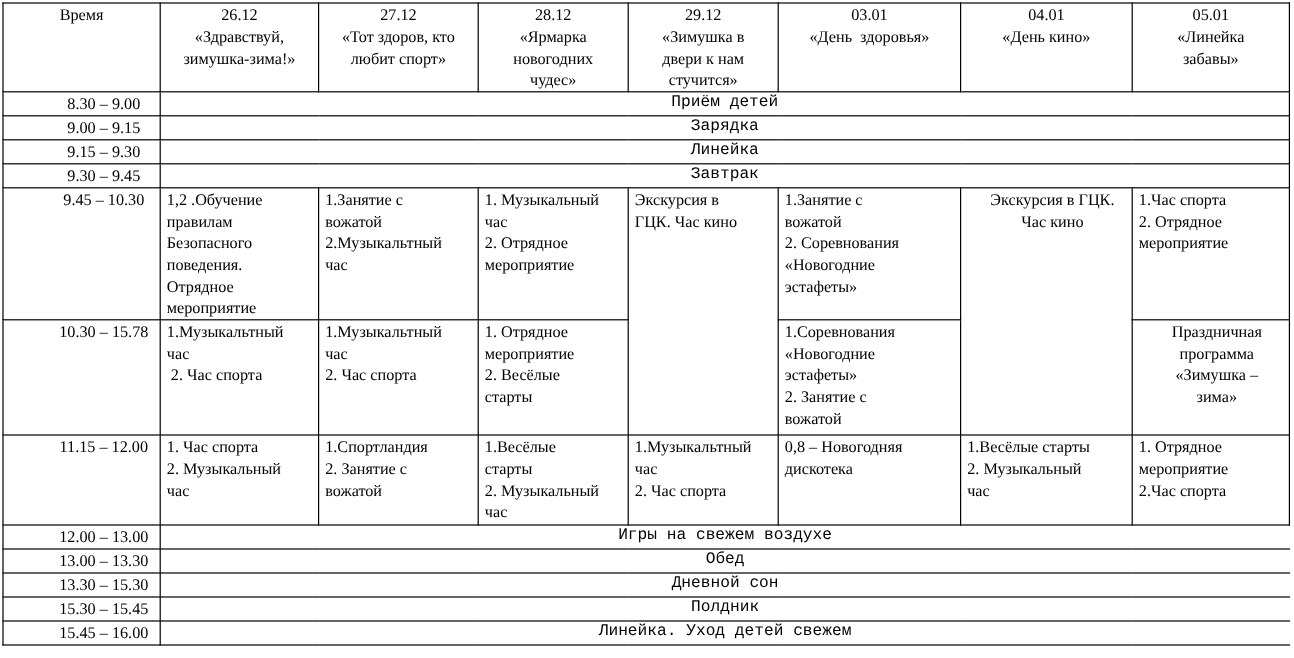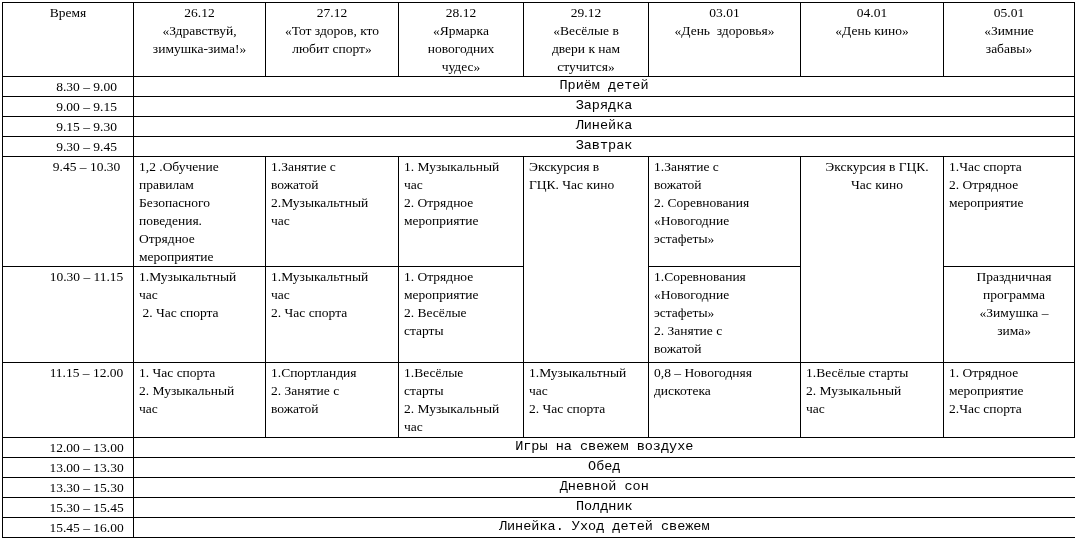--- a/index.html
+++ b/index.html
@@ -76,35 +76,35 @@
 любит спорт»</div>
       </th>
       <th>
         <div>28.12</div>
         <div class="day-title">«Ярмарка
 новогодних
 чудес»</div>
       </th>
       <th>
         <div>29.12</div>
-        <div class="day-title">«Весёлые в
+        <div class="day-title">«Зимушка в
 двери к нам
 стучится»</div>
       </th>
       <th>
         <div>03.01</div>
         <div class="day-title">«День  здоровья»</div>
       </th>
       <th>
         <div>04.01</div>
         <div class="day-title">«День кино»</div>
       </th>
       <th>
         <div>05.01</div>
-        <div class="day-title">«Зимние
+        <div class="day-title">«Линейка
 забавы»</div>
       </th>
     </tr>
 
     <tr style="height:19px">
       <td class="time">8.30 – 9.00</td>
       <td class="fullrow" colspan="7">Приём детей</td>
     </tr>
     <tr style="height:19px">
       <td class="time">9.00 – 9.15</td>
@@ -143,21 +143,21 @@
 «Новогодние
 эстафеты»</td>
       <td class="act center" rowspan="2">Экскурсия в ГЦК.
 Час кино</td>
       <td class="act">1.Час спорта
 2. Отрядное
 мероприятие</td>
     </tr>
 
     <tr style="height:96px">
-      <td class="time">10.30 – 11.15</td>
+      <td class="time">10.30 – 15.78</td>
       <td class="act">1.Музыкальтный
 час
  2. Час спорта</td>
       <td class="act">1.Музыкальтный
 час
 2. Час спорта</td>
       <td class="act">1. Отрядное
 мероприятие
 2. Весёлые
 старты</td>

